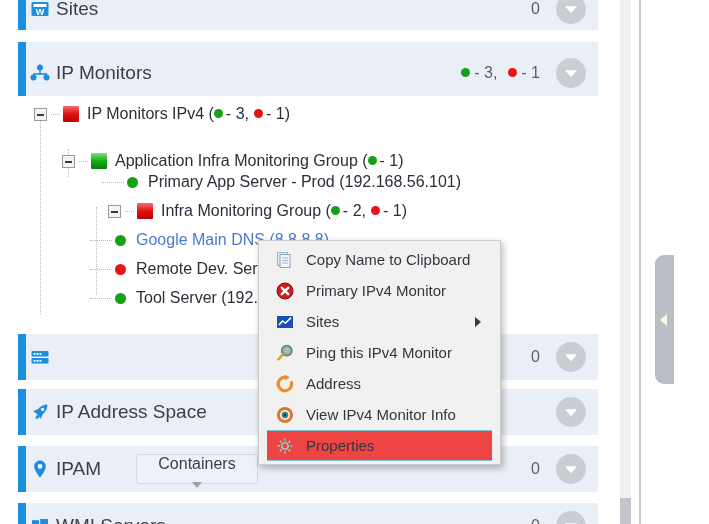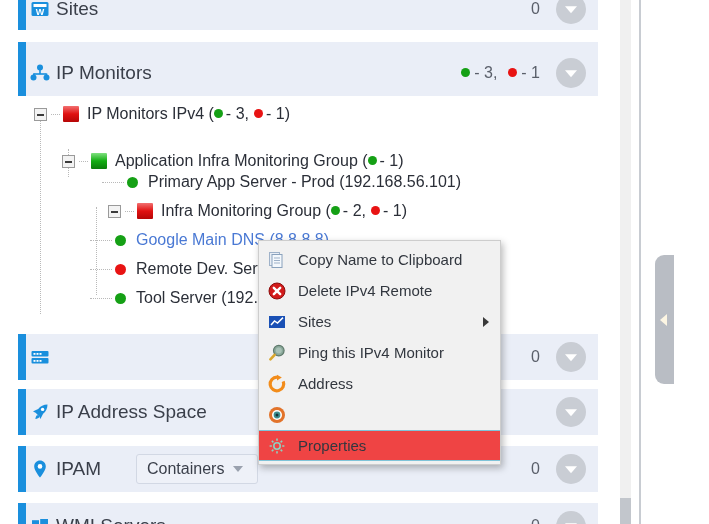--- a/index.html
+++ b/index.html
@@ -36,21 +36,21 @@
   }
   .dot{display:inline-block;width:9px;height:9px;border-radius:50%;vertical-align:middle;position:relative;top:-1px;}
   .dot.g{background:#15a015;}
   .dot.r{background:#e81313;}
 
   
   .mini-select{
     position:absolute;left:118px;top:50%;transform:translateY(-50%);
     height:30px;min-width:122px;border:1px solid #d2d8e4;border-radius:3px;
     background:#eef1f8;display:flex;align-items:center;gap:9px;padding:0 10px;
-    font-size:16px;color:#3a3f4a;box-sizing:border-box;
+    font-size:16px;color:#3a3f4a;box-sizing:border-box;flex-direction:column;
   }
   .mini-select .caret{
     width:0;height:0;border-left:5px solid transparent;border-right:5px solid transparent;
     border-top:6px solid #9aa1ae;
   }
 
   
   #tree{position:absolute;left:18px;top:96px;width:580px;height:232px;background:#ffffff;overflow:hidden;}
   .tnode{position:absolute;height:28px;display:flex;align-items:center;white-space:nowrap;}
   .tlabel{font-size:16px;color:#2b2f38;}
@@ -67,21 +67,21 @@
   .ldot.g{background:#15a015;}
   .ldot.r{background:#e81313;}
   .dline{flex:none;border-top:1px dotted #b9b9b9;height:0;margin-right:3px;}
   .vline{position:absolute;border-left:1px dotted #b9b9b9;width:0;}
 
   
   #ctx{
     position:absolute;left:258px;top:240px;width:243px;
     background:#f1f1f1;border:1px solid #cdcdcd;
     box-shadow:2px 3px 7px rgba(0,0,0,.28);
-    padding:3px 0;box-sizing:border-box;z-index:50;
+    padding:3px 8px;box-sizing:border-box;z-index:50;
   }
   .mi{height:31px;display:flex;align-items:center;padding:0 8px;position:relative;box-sizing:border-box;}
   .mi.sel{background:#ef4444;border-top:1px solid #7fc3d8;border-bottom:1px solid #7fc3d8;}
   .mi .milabel{font-size:15px;color:#32373f;margin-left:11px;}
   .mi .miicon{width:20px;height:20px;flex:none;position:relative;}
   .mi .subarrow{
     position:absolute;right:11px;top:50%;transform:translateY(-50%);
     width:0;height:0;border-top:5px solid transparent;border-bottom:5px solid transparent;
     border-left:6px solid #3a3a3a;
   }
@@ -298,21 +298,21 @@
     <div class="mi">
       <span class="miicon">
         <svg viewBox="0 0 20 20" width="20" height="20">
           <circle cx="10" cy="10" r="8" fill="#d21b1b" stroke="#8c0d0d" stroke-width="1"></circle>
           <g stroke="#ffffff" stroke-width="2.4" stroke-linecap="round">
               <line x1="6.8" y1="6.8" x2="13.2" y2="13.2"></line>
               <line x1="13.2" y1="6.8" x2="6.8" y2="13.2"></line>
             </g>
         </svg>
       </span>
-      <span class="milabel">Delete IPv4 Remote</span>
+      <span class="milabel">Primary IPv4 Monitor</span>
     </div>
 
     <div class="mi">
       <span class="miicon">
         <svg viewBox="0 0 20 20" width="20" height="20">
           <rect x="2" y="4" width="16" height="12" fill="#1a50b5"></rect>
           <polyline points="4,13 7.5,9 10.5,11 16,5.6" fill="none" stroke="#ffffff" stroke-width="1.5"></polyline>
         </svg>
       </span>
       <span class="milabel">Sites</span>
@@ -342,20 +342,21 @@
 
     <div class="mi">
       <span class="miicon">
         <svg viewBox="0 0 20 20" width="20" height="20">
           <circle cx="10" cy="10" r="8" fill="#e2732a"></circle>
           <circle cx="10" cy="10" r="5" fill="#ffffff"></circle>
           <circle cx="10" cy="10" r="3.4" fill="#3d8f8f"></circle>
           <circle cx="10" cy="10" r="1.5" fill="#16343a"></circle>
         </svg>
       </span>
+      <span class="milabel">View IPv4 Monitor Info</span>
     </div>
 
     <div class="mi sel">
       <span class="miicon">
         <svg viewBox="0 0 20 20" width="20" height="20">
           <g fill="none" stroke="#8fd0bf" stroke-width="1.6">
             <circle cx="10" cy="10" r="3.2"></circle>
             <path d="M10 2.6v2.2M10 15.2v2.2M2.6 10h2.2M15.2 10h2.2M4.8 4.8l1.6 1.6M13.6 13.6l1.6 1.6M15.2 4.8l-1.6 1.6M6.4 13.6l-1.6 1.6"></path>
           </g>
         </svg>

